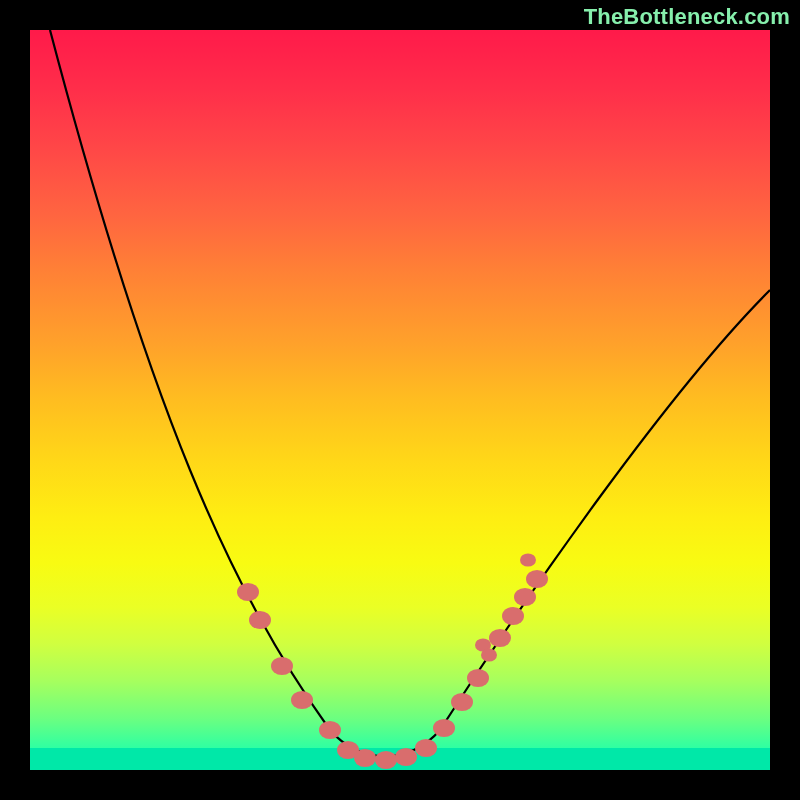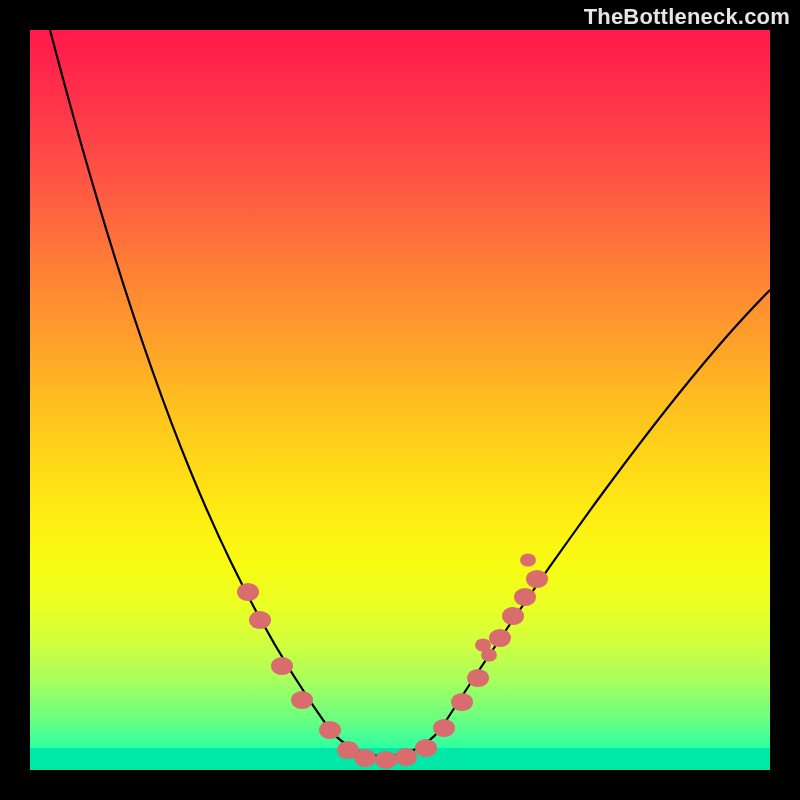--- a/index.html
+++ b/index.html
@@ -49,21 +49,21 @@
     height: 22px;
     background: #00e8a8;
   }
   .watermark {
     position: absolute;
     top: 4px;
     right: 10px;
     font-family: Arial, Helvetica, sans-serif;
     font-size: 22px;
     font-weight: 600;
-    color: #e5e5e5;
+    color: #86efac;
     letter-spacing: 0.2px;
   }
   svg.curve {
     position: absolute;
     left: 30px;
     top: 30px;
     width: 740px;
     height: 740px;
     overflow: visible;
   }

